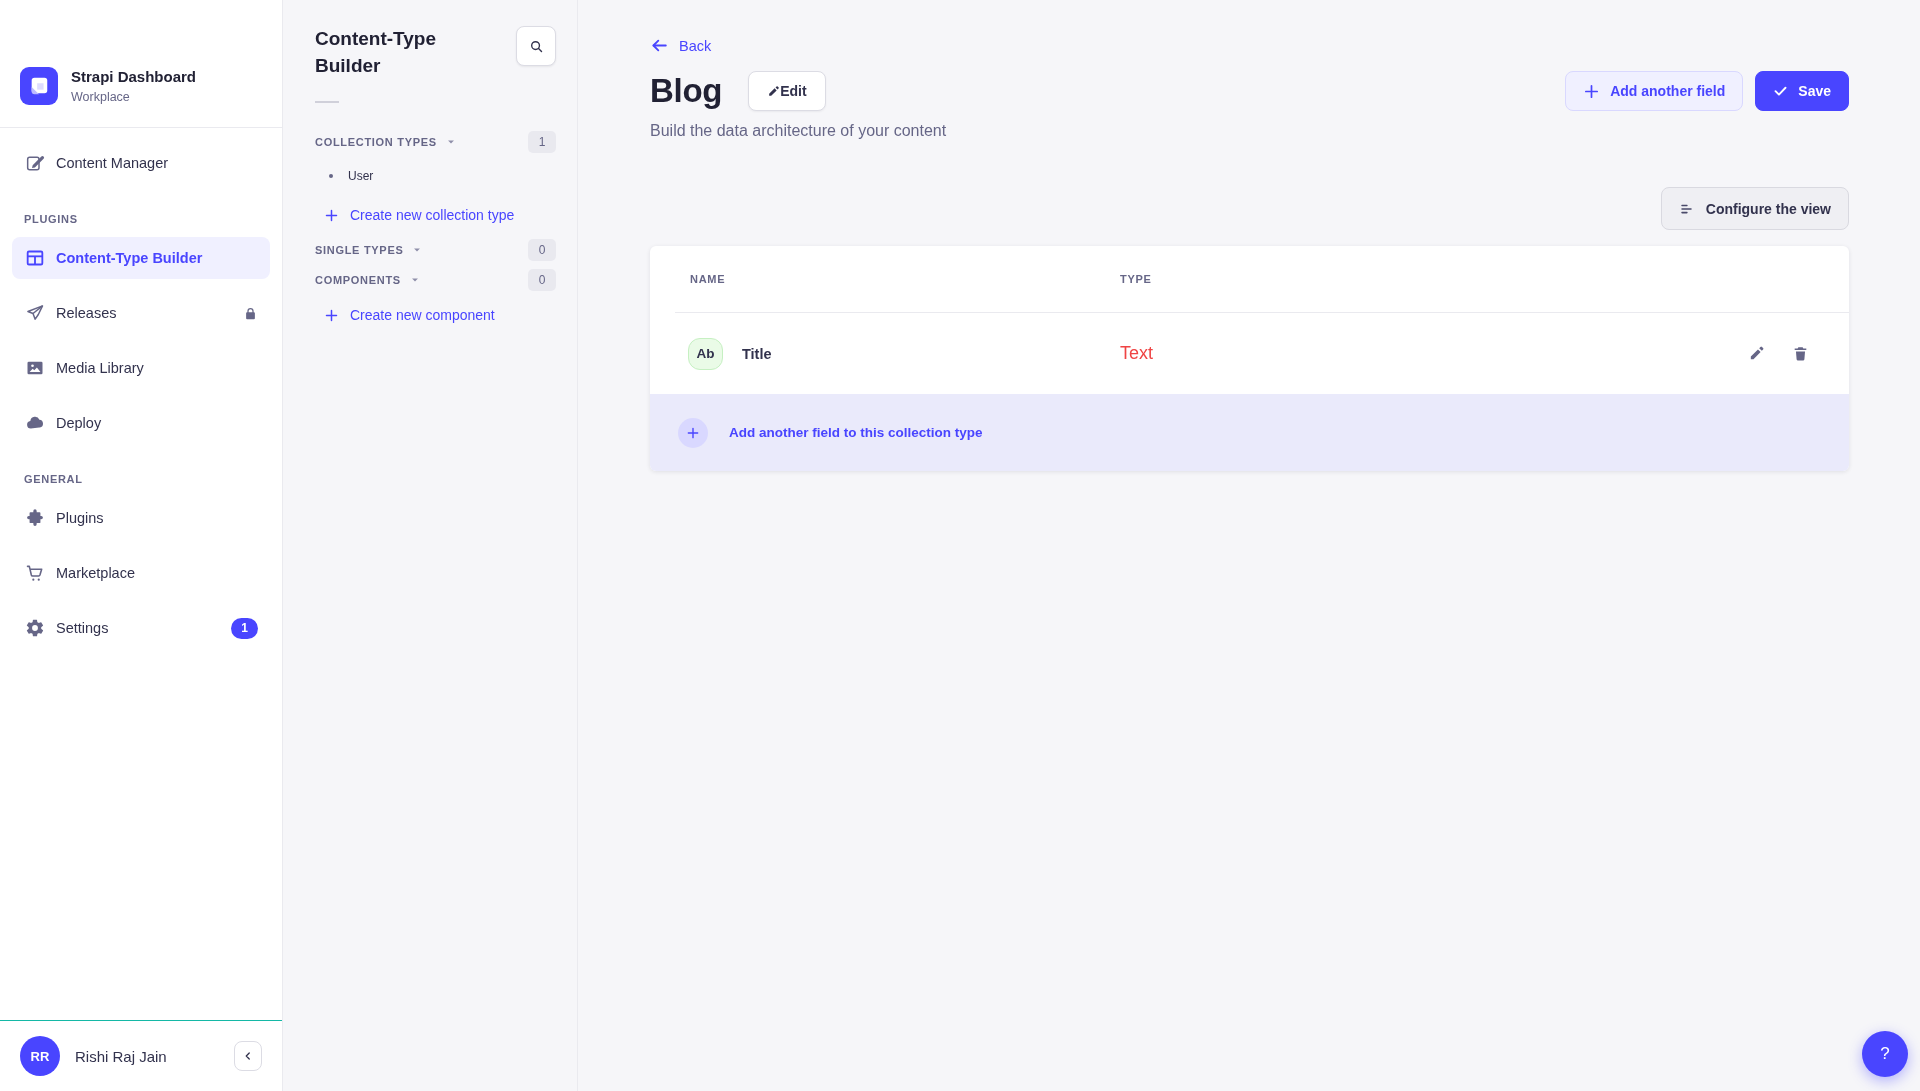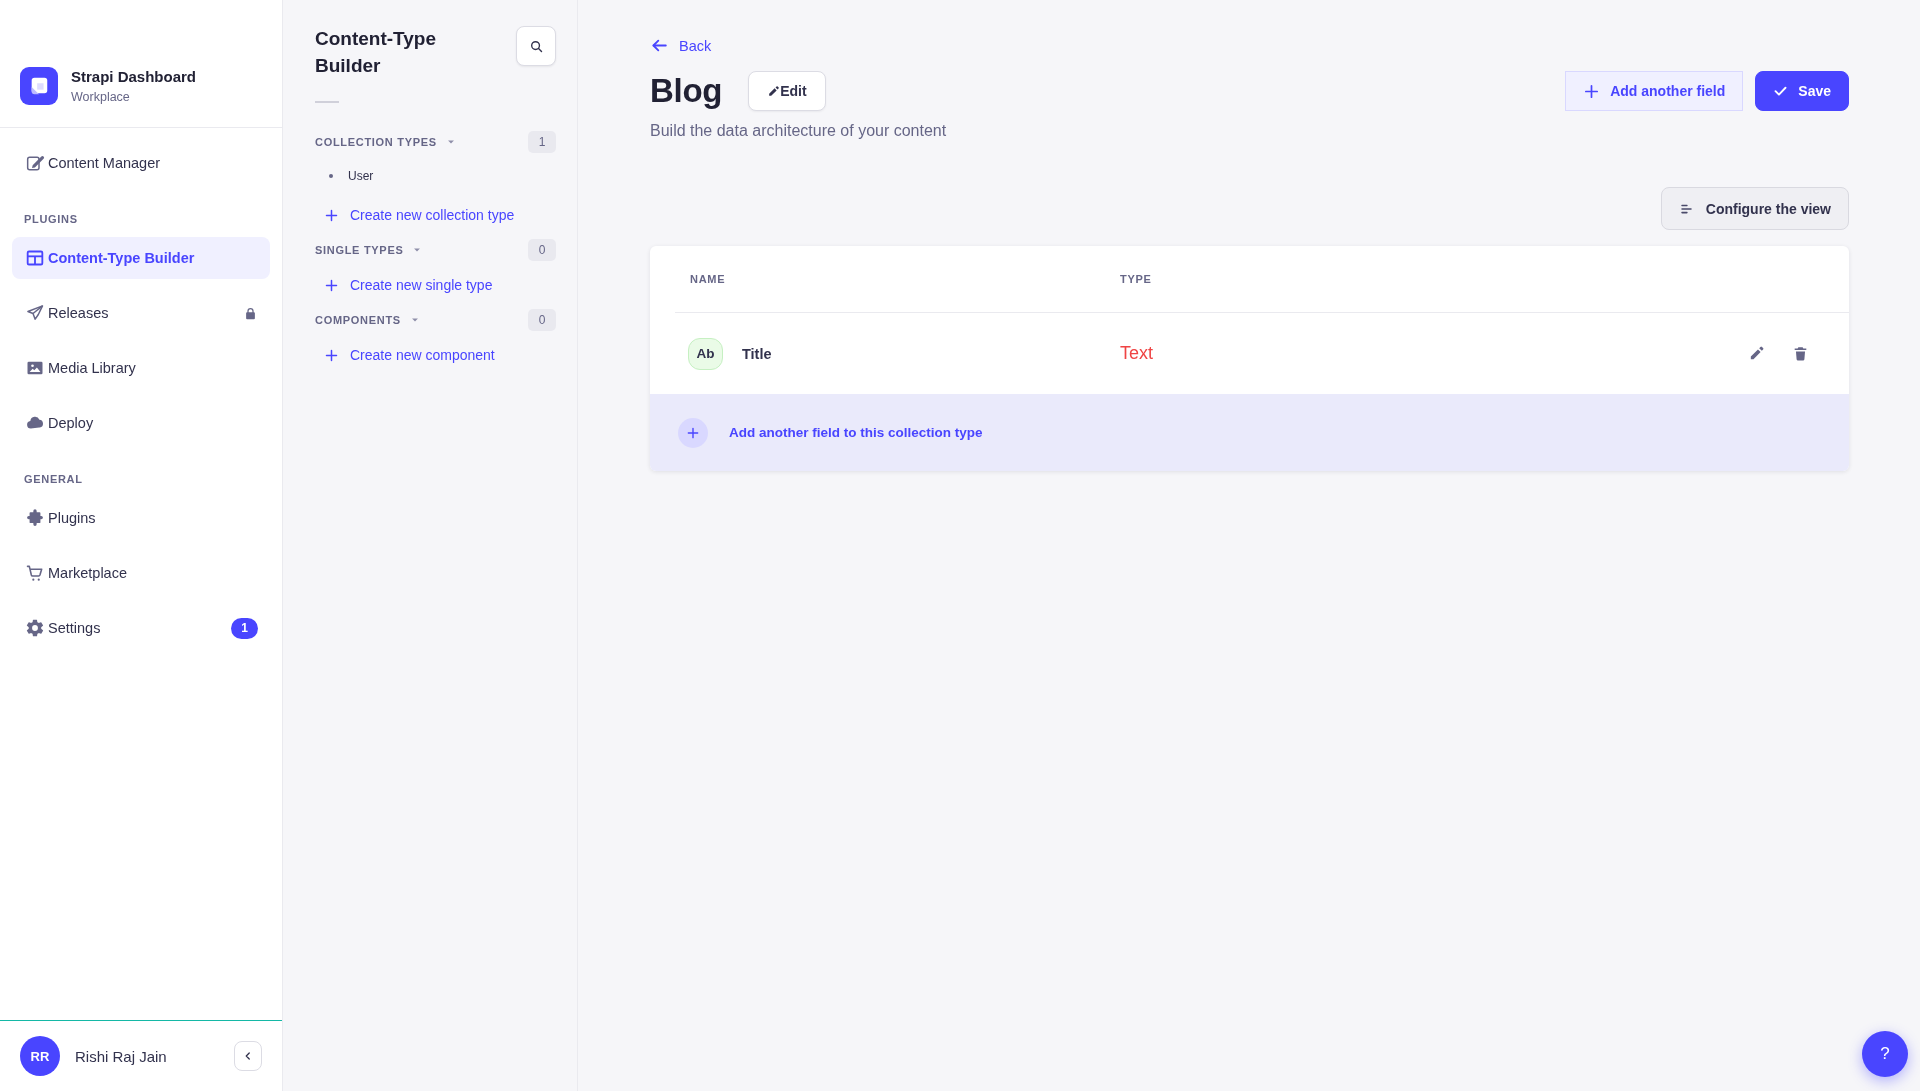--- a/index.html
+++ b/index.html
@@ -15,21 +15,21 @@
 
   
   .sidebar { width:283px; background:#FFFFFF; border-right:1px solid #EAEAEF; display:flex; flex-direction:column; flex-shrink:0; }
   .brand { display:flex; align-items:center; gap:13px; padding:24px 20px 22px; border-bottom:1px solid #EAEAEF;margin-top:43px; }
   .brand-logo { width:38px; height:38px; border-radius:9px; background:#4945FF; flex-shrink:0; display:flex; align-items:center; justify-content:center; }
   .brand-title { font-size:15px; font-weight:bold; color:#212134; line-height:1.25; }
   .brand-sub { font-size:12.5px; color:#666687; margin-top:3px; }
 
   .nav { padding:14px 12px 0; }
   .nav-heading { font-size:11px; font-weight:bold; letter-spacing:0.7px; color:#666687; padding:16px 12px 12px; }
-  .nav-item { display:flex; align-items:center; gap:2px; height:42px; padding:0 12px; border-radius:8px; font-size:14.5px; color:#32324D; cursor:pointer; margin-bottom:13px; }
+  .nav-item { display:flex; align-items:center; gap:10px; height:42px; padding:0 12px; border-radius:8px; font-size:14.5px; color:#32324D; cursor:pointer; margin-bottom:13px; }
   .nav-item .nicon { width:22px; height:22px; color:#666687; flex-shrink:0; display:flex; align-items:center; justify-content:center; }
   .nav-item.active { background:#F0F0FF; color:#4945FF; font-weight:bold; }
   .nav-item.active .nicon { color:#4945FF; }
   .nav-item .right-adorn { margin-left:auto; display:flex; align-items:center; color:#666687; }
   .pill-badge { background:#4945FF; color:#FFFFFF; border-radius:50px; min-width:27px; height:21px; padding:0 8px; font-size:12px; font-weight:bold; display:flex; align-items:center; justify-content:center; }
 
   .sidebar-footer { margin-top:auto; border-top:1px solid #14b8a6; padding:15px 20px; display:flex; align-items:center; gap:15px; }
   .avatar { width:40px; height:40px; border-radius:50%; background:#4945FF; color:#FFFFFF; font-size:13px; font-weight:bold; display:flex; align-items:center; justify-content:center; flex-shrink:0; }
   .user-name { font-size:15px; color:#32324D; }
   .collapse-btn { margin-left:auto; width:28px; height:30px; border:1px solid #DCDCE4; border-radius:8px; background:#FFFFFF; display:flex; align-items:center; justify-content:center; color:#32324D; cursor:pointer; }
@@ -49,21 +49,21 @@
   .create-link { display:flex; align-items:center; gap:11px; padding:12px 0 12px 9px; font-size:14px; color:#4945FF; cursor:pointer; }
   .create-link .plus { color:#4945FF; display:flex; }
 
   
   .main { flex:1; padding:36px 71px 0 72px; position:relative; }
   .back-link { display:inline-flex; align-items:center; gap:10px; color:#4945FF; font-size:14.5px; cursor:pointer; }
   .title-row { display:flex; align-items:center; margin-top:12px; }
   .page-title { font-size:33px; font-weight:bold; color:#212134; letter-spacing:-0.3px; }
   .edit-btn { margin-left:26px; display:flex; align-items:center; height:40px; padding:0 18px; background:#FFFFFF; border:1px solid #DCDCE4; border-radius:8px; font-size:14px; font-weight:bold; color:#32324D; cursor:pointer; box-shadow:0 1px 2px rgba(33,33,52,0.06); }
   .header-actions { margin-left:auto; display:flex; gap:12px; }
-  .btn-secondary { height:40px; padding:0 17px; display:flex; align-items:center; gap:10px; background:#F0F0FF; border:1px solid #D9D8FF; border-radius:0; color:#4945FF; font-size:14px; font-weight:bold; cursor:pointer; }
+  .btn-secondary { height:40px; padding:0 17px; display:flex; align-items:center; gap:10px; background:#F0F0FF; border:1px solid #D9D8FF; border-radius:8px; color:#4945FF; font-size:14px; font-weight:bold; cursor:pointer; }
   .btn-primary { height:40px; padding:0 17px; display:flex; align-items:center; gap:10px; background:#4945FF; border:1px solid #4945FF; border-radius:8px; color:#FFFFFF; font-size:14px; font-weight:bold; cursor:pointer; }
   .subtitle { margin-top:11px; font-size:16px; color:#666687; }
 
   .configure-row { display:flex; justify-content:flex-end; margin-top:47px; }
   .btn-tertiary { height:43px; padding:0 17px; display:flex; align-items:center; gap:12px; background:#EFEFF3; border:1px solid #D9D9E0; border-radius:8px; font-size:14px; font-weight:bold; color:#32324D; cursor:pointer; }
   .btn-tertiary .bars { color:#4A4A6A; }
 
   .card { margin-top:16px; background:#FFFFFF; border-radius:6px; box-shadow:0 1px 4px rgba(33,33,52,0.10); overflow:hidden; }
   .table-head { display:flex; align-items:center; height:66px; padding:0 40px; }
   .th { font-size:11px; font-weight:bold; letter-spacing:0.7px; color:#666687; }
@@ -244,28 +244,20 @@
   </div>
 
   <div class="subnav-section-head">
     <span class="subnav-section-label">SINGLE TYPES</span>
     <span class="caret">
       <svg width="10" height="10" viewBox="0 0 24 24" fill="currentColor">
           <path d="M5 8.5 L12 15.5 L19 8.5 Z"></path>
         </svg>
     </span>
     <span class="count-badge">0</span>
-  </div>
-  <div class="create-link">
-    <span class="plus">
-      <svg width="15" height="15" viewBox="0 0 24 24" fill="none" stroke="currentColor" stroke-width="2.4" stroke-linecap="round">
-          <path d="M12 4v16M4 12h16"></path>
-        </svg>
-    </span>
-    <span>Create new single type</span>
   </div>
 
   <div class="subnav-section-head">
     <span class="subnav-section-label">COMPONENTS</span>
     <span class="caret">
       <svg width="10" height="10" viewBox="0 0 24 24" fill="currentColor">
           <path d="M5 8.5 L12 15.5 L19 8.5 Z"></path>
         </svg>
     </span>
     <span class="count-badge">0</span>

